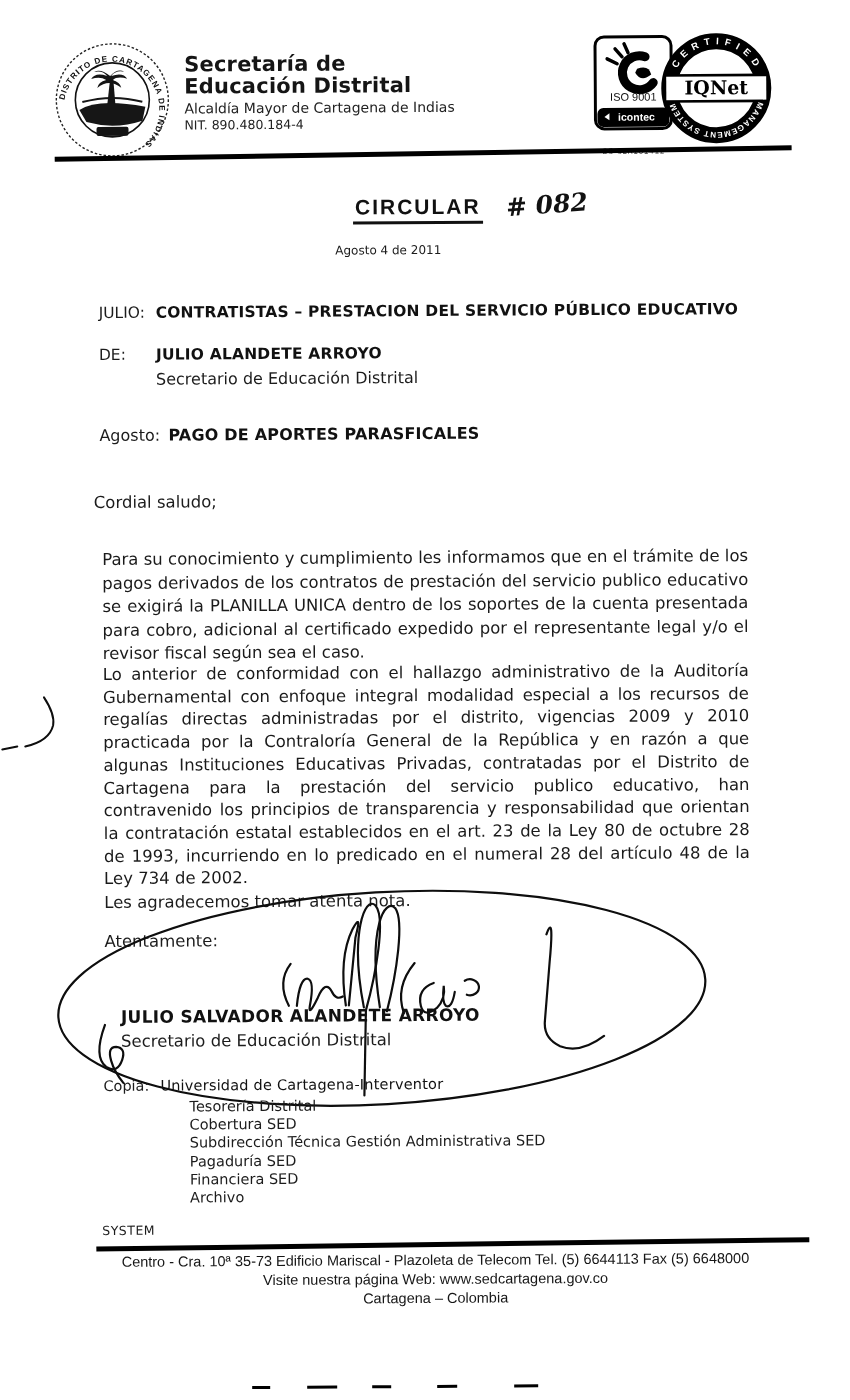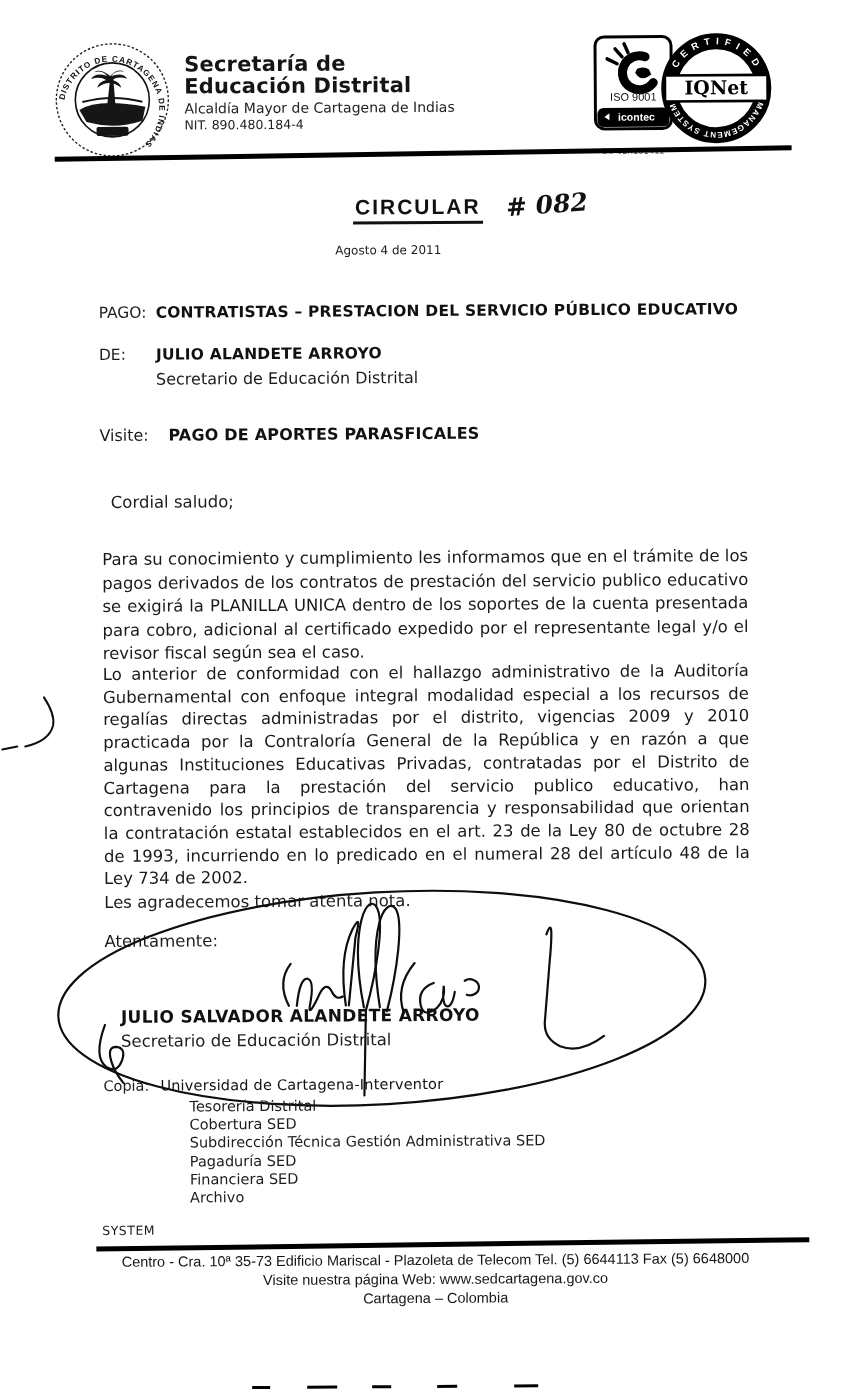--- a/index.html
+++ b/index.html
@@ -33,21 +33,21 @@
   
   .meta-row{display:flex;font-size:15.5px;}
   .meta-label{flex:0 0 57px;}
   .meta-label.wide{flex:0 0 69px;}
   .meta-value{font-weight:bold;letter-spacing:.2px;color:#111;}
   .row-para{left:101px;top:302px;width:700px;}
   .row-de{left:101px;top:344px;}
   .de-role{left:158px;top:368px;font-size:16px;}
   .row-asunto{left:101px;top:424px;font-size:16px;}
 
-  .greeting{left:112px;top:491px;font-size:16.5px;}
+  .greeting{left:95px;top:491px;font-size:16.5px;}
   .para{left:103px;top:546px;width:646px;text-align:justify;font-size:16.5px;line-height:23.5px;color:#1a1a1a;}
   .para2{top:662px;line-height:22.7px;}
   .closing{left:103px;top:891px;font-size:16.5px;}
   .farewell{left:103px;top:930px;font-size:16.5px;}
 
   .sig-svg{left:0;top:855px;width:800px;height:290px;}
   .sig-name{left:119px;top:1005px;font-weight:bold;font-size:17px;letter-spacing:.3px;color:#111;}
   .sig-role{left:119px;top:1030px;font-size:16.5px;}
 
   .copy-row{left:101px;top:1076px;font-size:14.5px;}
@@ -127,30 +127,30 @@
 
   <div class="abs rule header-rule"></div>
 
   <div class="abs title-row">
     <span class="title-word">CIRCULAR</span>
     <span class="title-num"># 082</span>
   </div>
   <div class="abs date">Agosto 4 de 2011</div>
 
   <div class="abs meta-row row-para">
-    <span class="meta-label">PAGO:</span>
+    <span class="meta-label">JULIO:</span>
     <span class="meta-value">CONTRATISTAS – PRESTACION DEL SERVICIO PÚBLICO EDUCATIVO</span>
   </div>
   <div class="abs meta-row row-de">
     <span class="meta-label">DE:</span>
     <span class="meta-value">JULIO ALANDETE ARROYO</span>
   </div>
   <div class="abs de-role">Secretario de Educación Distrital</div>
   <div class="abs meta-row row-asunto">
-    <span class="meta-label wide">Visite:</span>
+    <span class="meta-label wide">Agosto:</span>
     <span class="meta-value">PAGO DE APORTES PARASFICALES</span>
   </div>
 
   <div class="abs greeting">Cordial saludo;</div>
   <div class="abs para">Para su conocimiento y cumplimiento les informamos que en el trámite de los pagos derivados de los contratos de prestación del servicio publico educativo se exigirá la PLANILLA UNICA dentro de los soportes de la cuenta presentada para cobro, adicional al certificado expedido por el representante legal y/o el revisor fiscal según sea el caso.</div>
   <div class="abs para para2">Lo anterior de conformidad con el hallazgo administrativo de la Auditoría Gubernamental con enfoque integral modalidad especial a los recursos de regalías directas administradas por el distrito, vigencias 2009 y 2010 practicada por la Contraloría General de la República y en razón a que algunas Instituciones Educativas Privadas, contratadas por el Distrito de Cartagena para la prestación del servicio publico educativo, han contravenido los principios de transparencia y responsabilidad que orientan la contratación estatal establecidos en el art. 23 de la Ley 80 de octubre 28 de 1993, incurriendo en lo predicado en el numeral 28 del artículo 48 de la Ley 734 de 2002.</div>
   <div class="abs closing">Les agradecemos tomar atenta nota.</div>
   <div class="abs farewell">Atentamente:</div>
 
   <svg class="abs sig-svg" viewBox="0 0 800 290">

